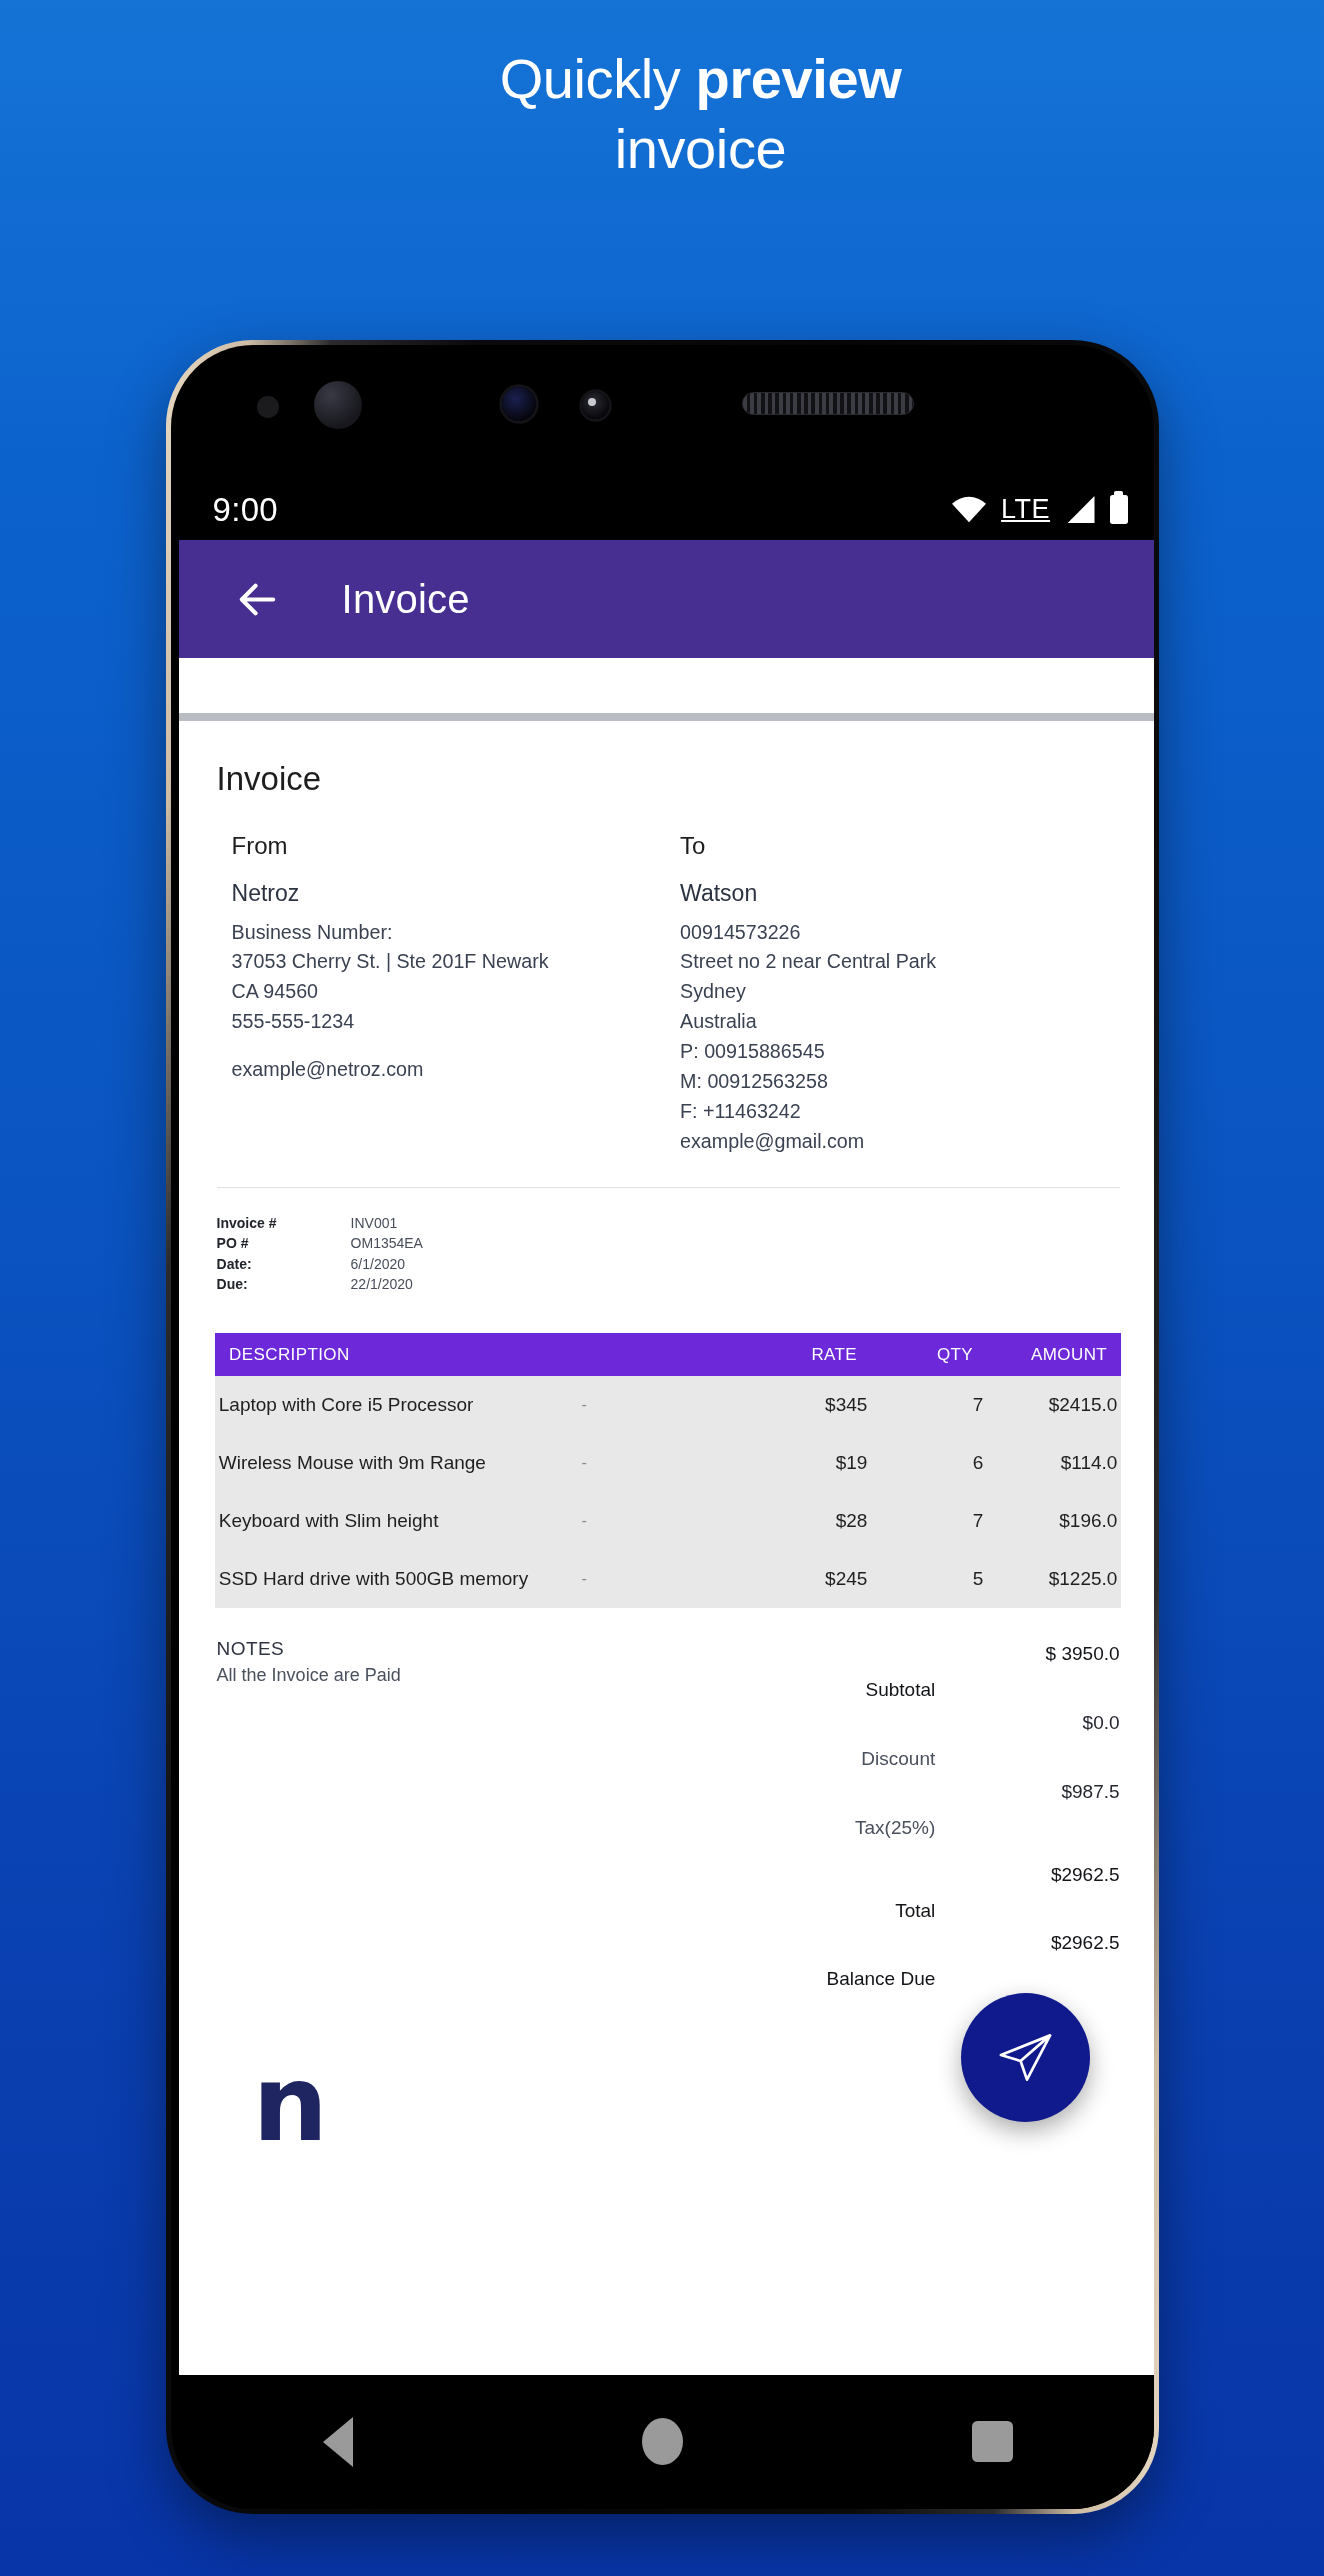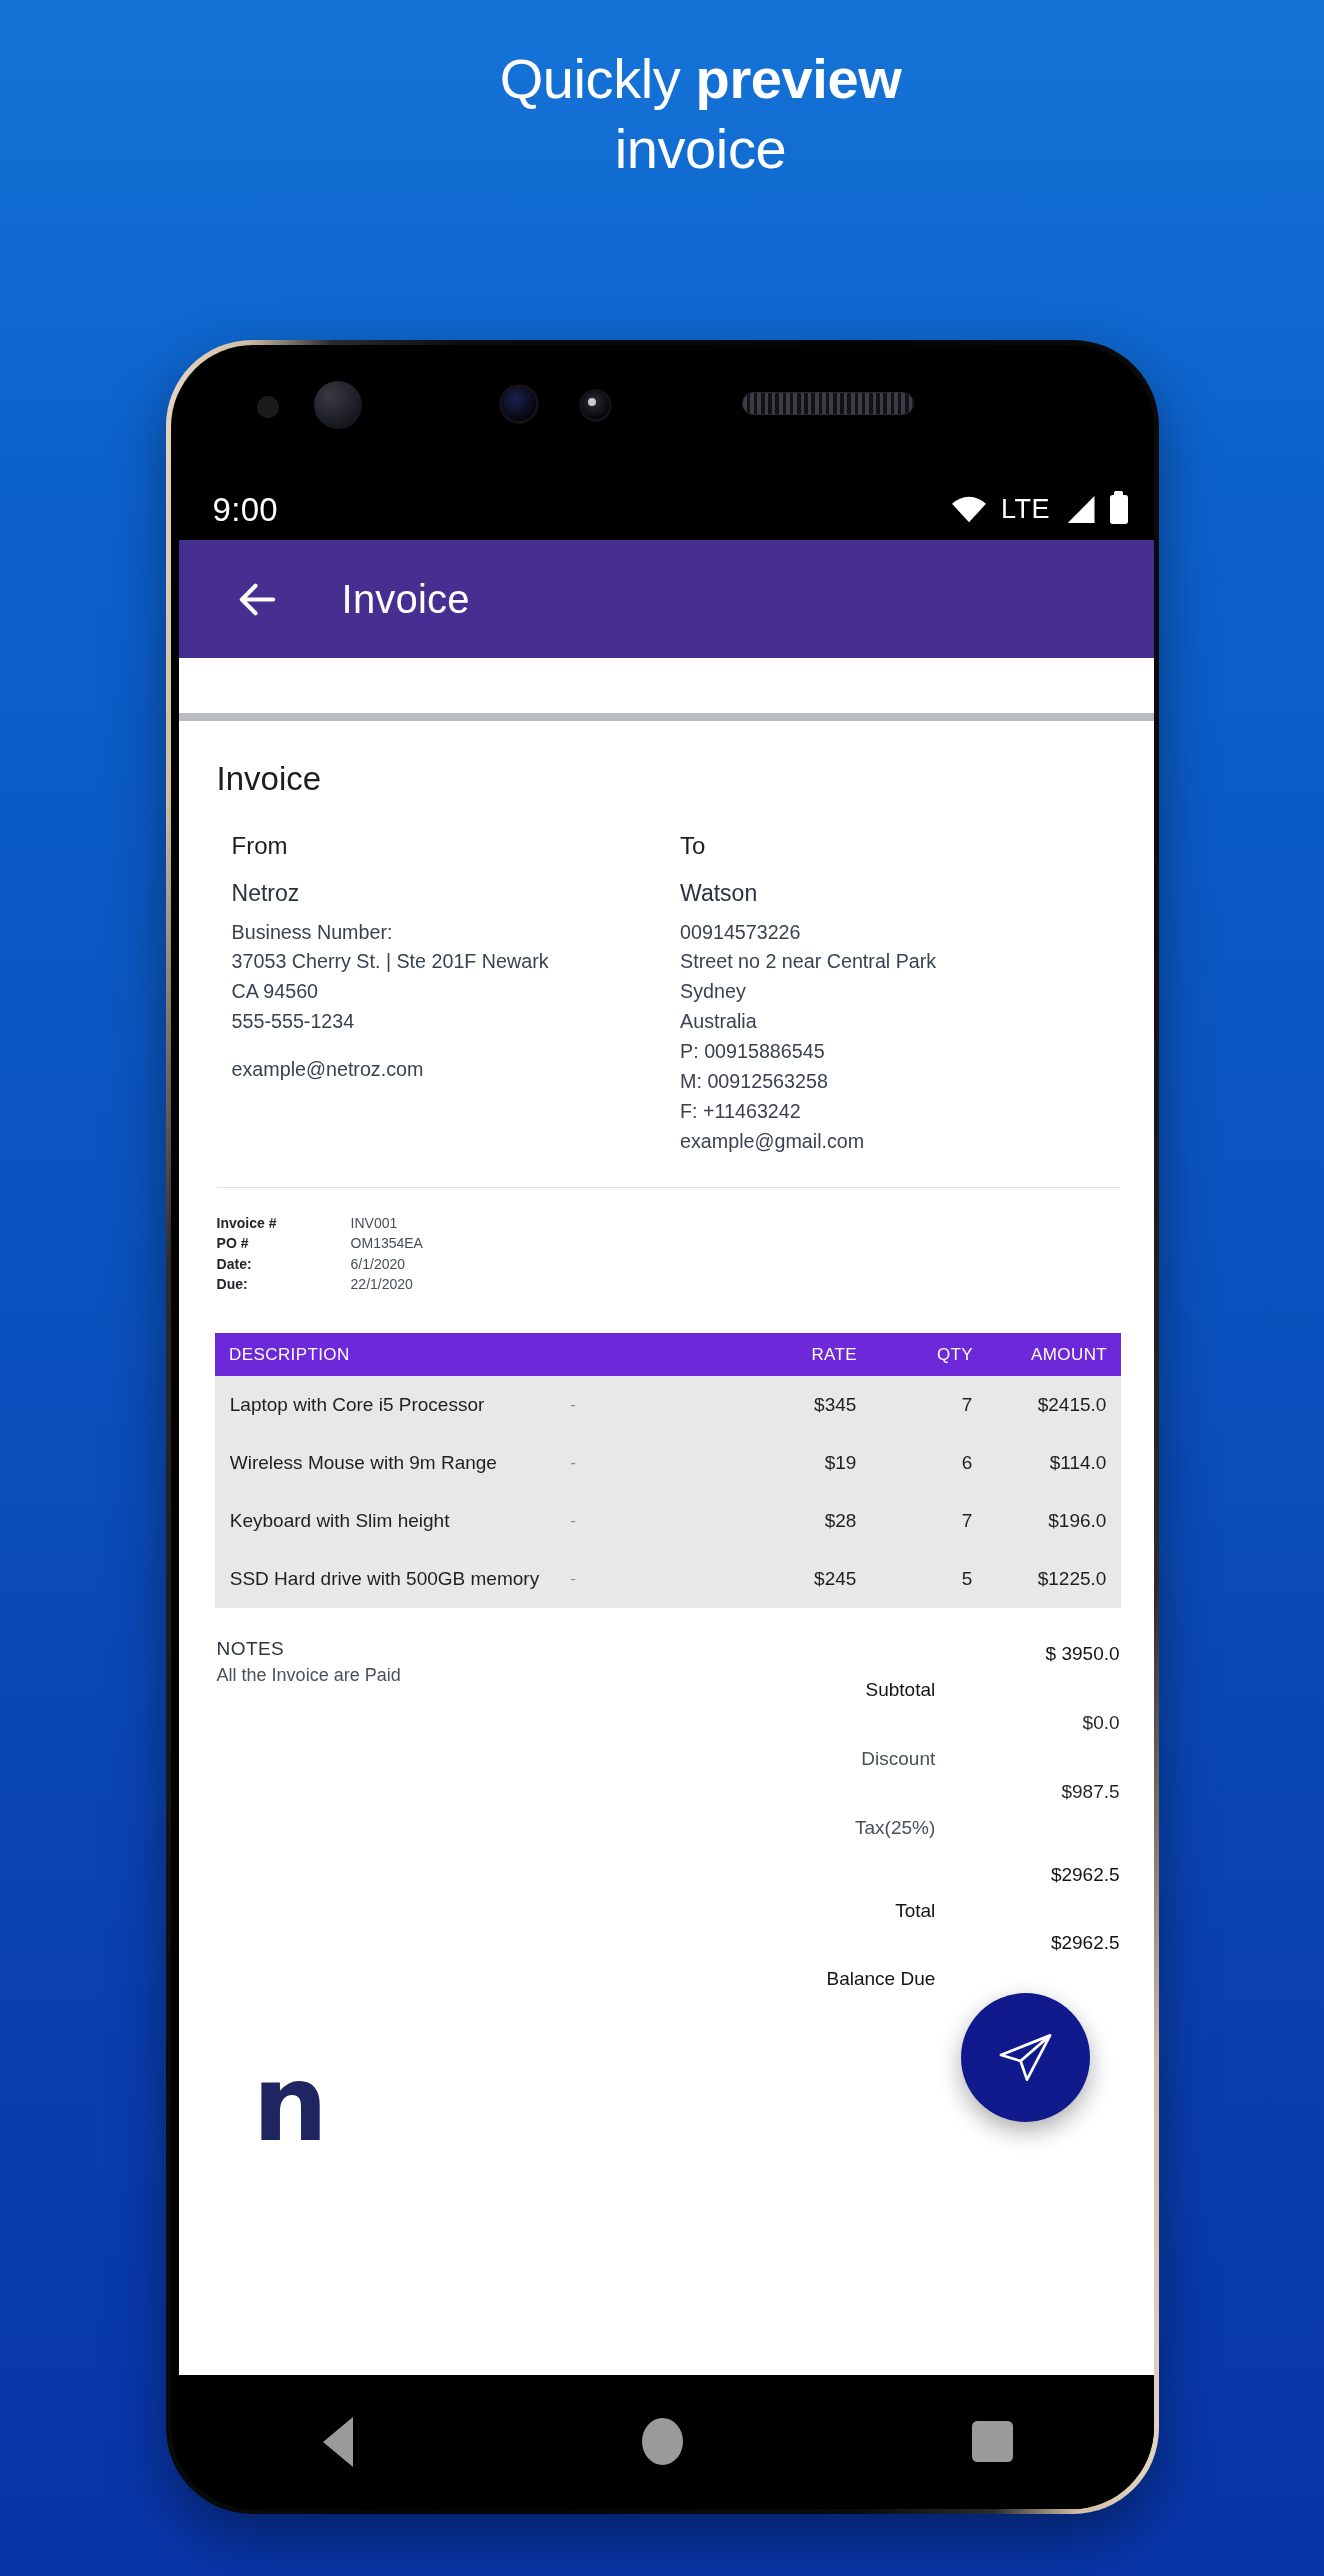--- a/index.html
+++ b/index.html
@@ -95,21 +95,21 @@
   .statusbar {
     height: 61px;
     background: #000000;
     display: flex;
     align-items: center;
     justify-content: space-between;
     padding: 0 30px 0 34px;
     color: #ffffff;
   }
   .clock { font-size: 33px; font-weight: 400; letter-spacing: 0.3px; }
-  .status-icons { display: flex; align-items: center; gap: 15px; }
+  .status-icons { display: flex; align-items: center; gap: 15px; text-decoration: underline; }
   .ic-wifi { width: 34px; height: 27px; }
   .ic-lte  { font-size: 27px; font-weight: 500; letter-spacing: 0.5px; }
   .ic-signal { width: 29.5px; height: 27px; }
   .ic-batt { width: 18px; height: 29px; background: #ffffff; border-radius: 2.7px; position: relative; }
   .ic-batt::before { content:""; position:absolute; top:-4.5px; left:4.5px; width:9px; height:4.5px;
                      background:#ffffff; border-radius:1.8px 1.8px 0 0; }
 
   
   .appbar { background: #472f91; padding: 0; }
   .appbar-top { height: 118px; display: flex; align-items: center; padding-left: 55px; }
@@ -142,21 +142,21 @@
   .meta { margin: 25px 0 0 9px; }
   .meta-row { display: flex; font-size: 14px; line-height: 1.45; }
   .meta-key { width: 134px; font-weight: 700; color: #22252b; }
   .meta-val { color: #474d59; }
 
   
   .table { margin: 39px 7.2px 0 7.2px; }
   .t-head { display: flex; background: #6d28d9; color: #ffffff;
             font-size: 17px; letter-spacing: 0.4px; padding: 11.6px 14.3px; }
   .t-row  { display: flex; background: #e8e8e8; color: #1f1f1f;
-            font-size: 19px; padding: 18px 15px; align-items: center; }
+            font-size: 19px; padding: 18px 4px; align-items: center; }
   .c-desc { flex: 1; }
   .c-dash { width: 152px; color: #8a8a8a; font-size: 16px; }
   .c-rate { width: 134px; text-align: right; }
   .c-qty  { width: 116px; text-align: right; }
   .c-amt  { width: 134px; text-align: right; }
 
   
   .totals-wrap { display: flex; margin: 30px 9px 0 9px; }
   .notes { width: 46%; }
   .notes-label { font-size: 19px; color: #2f3440; letter-spacing: 0.4px; margin-bottom: 5px; }

